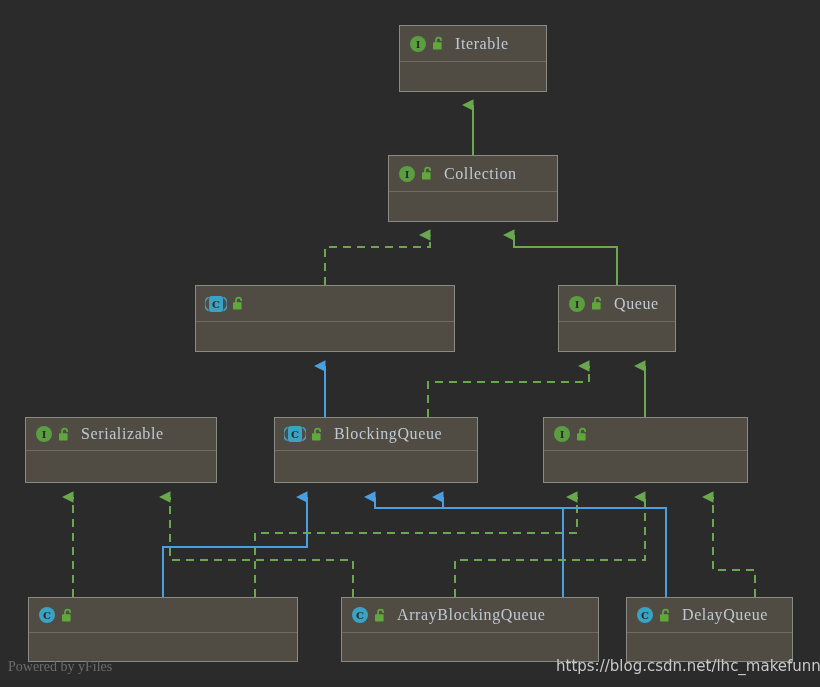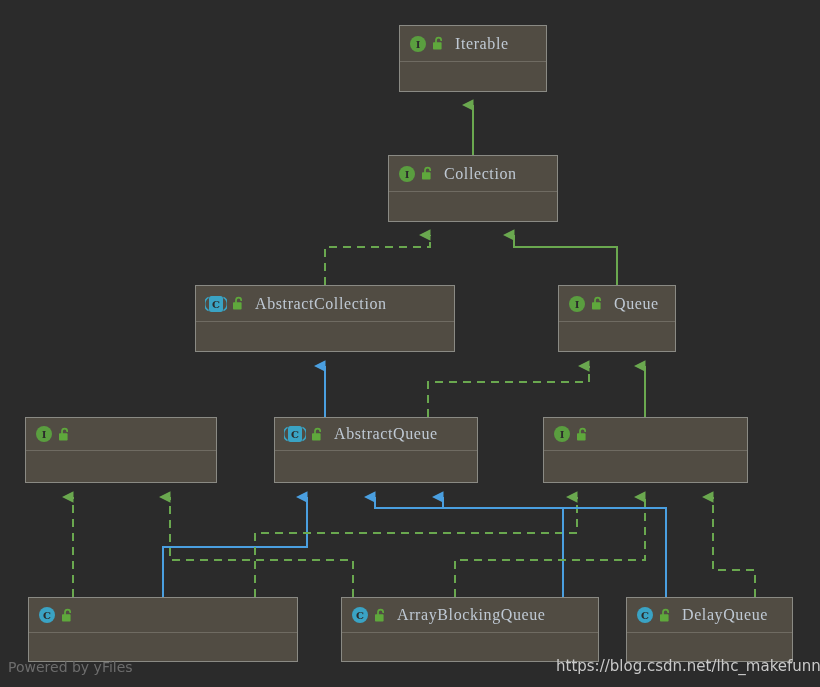--- a/index.html
+++ b/index.html
@@ -65,20 +65,21 @@
   .watermark {
     position: absolute;
     font-family: "DejaVu Sans", "Liberation Sans", sans-serif;
     white-space: nowrap;
   }
   #yfiles-credit {
     left: 8px;
     top: 659px;
     color: #6d6d6d;
     font-size: 14px;
+    font-family: Liberation Serif, serif;
   }
   #blog-url {
     left: 556px;
     top: 657px;
     color: #c9c9c9;
     font-size: 15px;
   }
 </style>
 </head>
 <body>
@@ -173,21 +174,20 @@
               <path d="M18.4 2.4 A 7.5 7.5 0 0 1 18.4 15.6" stroke="#3aa3c4" stroke-width="1.6" fill="none"></path>
               <text x="11" y="13.2" text-anchor="middle" font-family="DejaVu Serif, Liberation Serif, serif" font-size="10" font-weight="bold" fill="#2b2b2b">C</text>
             </svg>
           </span>
           <span class="lock-icon">
             <svg width="13" height="15" viewBox="0 0 13 15">
               <path d="M4 6.5 V4.2 A2.6 2.6 0 0 1 9.2 4.2" stroke="#5fa83c" stroke-width="1.7" fill="none" stroke-linecap="round"></path>
               <rect x="1" y="6.2" width="8.6" height="7.4" rx="0.8" fill="#5fa83c"></rect>
             </svg>
           </span>
-          <span class="node-title">AbstractCollection</span>
         </div>
         <div class="node-body"></div>
       </div>
       <div class="node" style="left: 558px; top: 285px; width: 118px; height: 67px; background: rgb(81, 76, 67); border-color: rgb(138, 138, 132);">
         <div class="node-header" style="height: 36px;">
           <span class="type-icon">
             <svg width="18" height="18" viewBox="0 0 18 18">
               <circle cx="9" cy="9" r="8" fill="#5a9e3f"></circle>
               <text x="9" y="13.2" text-anchor="middle" font-family="DejaVu Serif, Liberation Serif, serif" font-size="10" font-weight="bold" fill="#2b2b2b">I</text>
             </svg>
@@ -209,40 +209,41 @@
               <circle cx="9" cy="9" r="8" fill="#5a9e3f"></circle>
               <text x="9" y="13.2" text-anchor="middle" font-family="DejaVu Serif, Liberation Serif, serif" font-size="10" font-weight="bold" fill="#2b2b2b">I</text>
             </svg>
           </span>
           <span class="lock-icon">
             <svg width="13" height="15" viewBox="0 0 13 15">
               <path d="M4 6.5 V4.2 A2.6 2.6 0 0 1 9.2 4.2" stroke="#5fa83c" stroke-width="1.7" fill="none" stroke-linecap="round"></path>
               <rect x="1" y="6.2" width="8.6" height="7.4" rx="0.8" fill="#5fa83c"></rect>
             </svg>
           </span>
+          <span class="node-title">Serializable</span>
         </div>
         <div class="node-body"></div>
       </div>
       <div class="node" style="left: 274px; top: 417px; width: 204px; height: 66px; background: rgb(81, 76, 67); border-color: rgb(138, 138, 132);">
         <div class="node-header" style="height: 33px;">
           <span class="type-icon">
             <svg width="22" height="18" viewBox="0 0 22 18">
               <rect x="4" y="1" width="14" height="16" rx="2.5" fill="#3aa3c4"></rect>
               <path d="M3.6 2.4 A 7.5 7.5 0 0 0 3.6 15.6" stroke="#3aa3c4" stroke-width="1.6" fill="none"></path>
               <path d="M18.4 2.4 A 7.5 7.5 0 0 1 18.4 15.6" stroke="#3aa3c4" stroke-width="1.6" fill="none"></path>
               <text x="11" y="13.2" text-anchor="middle" font-family="DejaVu Serif, Liberation Serif, serif" font-size="10" font-weight="bold" fill="#2b2b2b">C</text>
             </svg>
           </span>
           <span class="lock-icon">
             <svg width="13" height="15" viewBox="0 0 13 15">
               <path d="M4 6.5 V4.2 A2.6 2.6 0 0 1 9.2 4.2" stroke="#5fa83c" stroke-width="1.7" fill="none" stroke-linecap="round"></path>
               <rect x="1" y="6.2" width="8.6" height="7.4" rx="0.8" fill="#5fa83c"></rect>
             </svg>
           </span>
-          <span class="node-title">AbstractQueue</span>
+          <span class="node-title">BlockingQueue</span>
         </div>
         <div class="node-body"></div>
       </div>
       <div class="node" style="left: 543px; top: 417px; width: 205px; height: 66px; background: rgb(81, 76, 67); border-color: rgb(138, 138, 132);">
         <div class="node-header" style="height: 33px;">
           <span class="type-icon">
             <svg width="18" height="18" viewBox="0 0 18 18">
               <circle cx="9" cy="9" r="8" fill="#5a9e3f"></circle>
               <text x="9" y="13.2" text-anchor="middle" font-family="DejaVu Serif, Liberation Serif, serif" font-size="10" font-weight="bold" fill="#2b2b2b">I</text>
             </svg>

